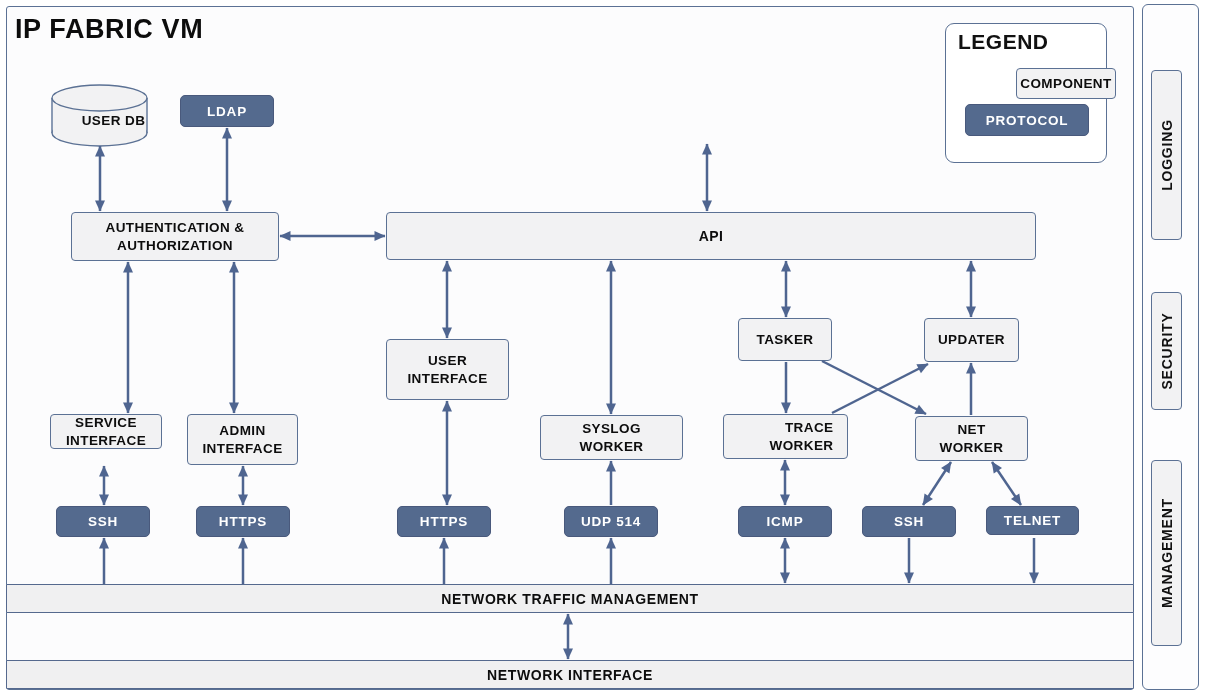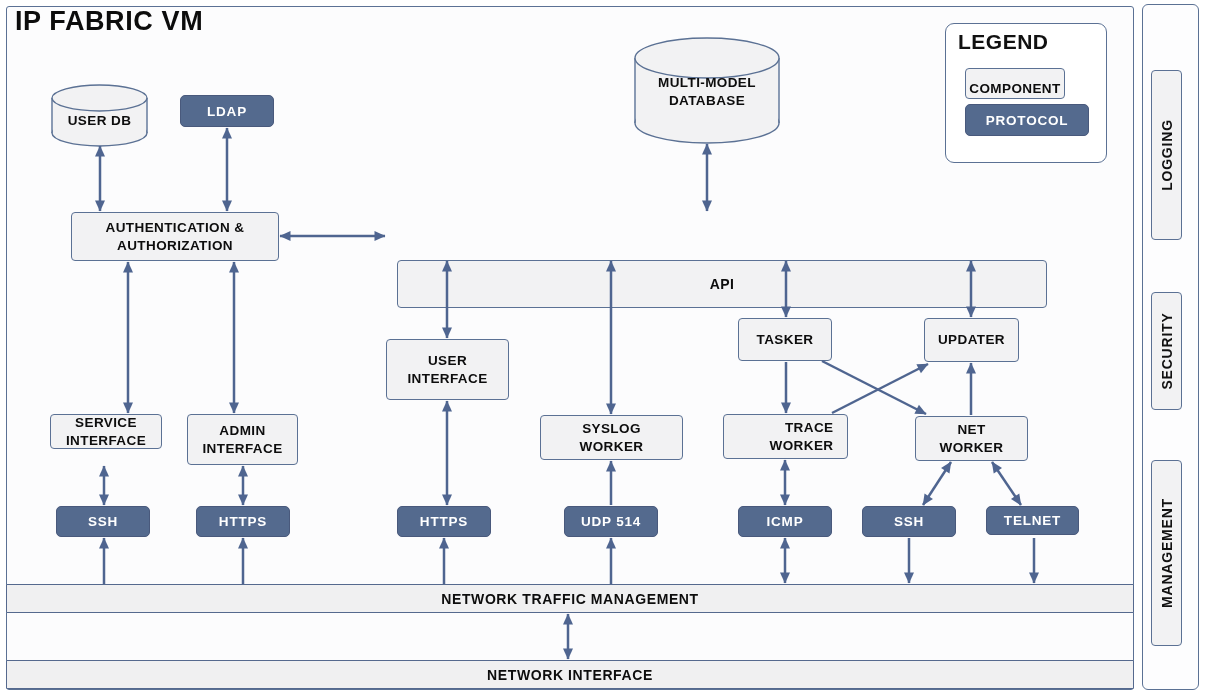--- a/index.html
+++ b/index.html
@@ -6,21 +6,21 @@
   .stage{
     position:relative;width:1205px;height:698px;overflow:hidden;
     font-family:"Liberation Sans","DejaVu Sans",sans-serif;
     color:#111;background:#ffffff;
   }
   .panel{
     position:absolute;left:6px;top:6px;width:1128px;height:684px;
     background:#fcfcfd;border:1.6px solid #5b7194;border-radius:3px;box-sizing:border-box;
   }
   .title{
-    position:absolute;left:15px;top:6px;font-size:27px;font-weight:800;
+    position:absolute;left:15px;top:14px;font-size:27px;font-weight:800;
     letter-spacing:0.6px;color:#0c0c0c;white-space:nowrap;
   }
   .node{
     position:absolute;display:flex;align-items:center;justify-content:center;
     box-sizing:border-box;text-align:center;font-weight:700;
   }
   .comp{
     background:#f2f2f3;border:1.4px solid #5b7194;border-radius:4px;
     font-size:13.5px;line-height:1.3;letter-spacing:0.4px;color:#0d0d0d;
   }
@@ -67,53 +67,43 @@
 <body>
 
 <div class="stage">
 
   <div class="panel"></div>
 
   <div class="title">IP FABRIC VM</div>
 
   <div class="legend"></div>
   <div class="legend-title">LEGEND</div>
-  <div class="node comp" style="left:965px;top:68px;width:100px;height:31px;align-items:flex-end;">
+  <div class="node comp" style="left:1016px;top:68px;width:100px;height:31px;">
       <span class="lbl">COMPONENT</span>
     </div>
   <div class="node proto" style="left:965px;top:104px;width:124px;height:32px;">
       <span class="lbl">PROTOCOL</span>
     </div>
 
-  <div class="cylwrap" style="left:51px;top:84px;width:97px;height:63px;">
+  <div class="cylwrap" style="left:51px;top:84px;width:97px;height:63px;padding-left:28px;">
     <svg width="97" height="63">
       <ellipse class="cylshape" cx="48.5" cy="49" rx="47.5" ry="13"></ellipse>
       <rect class="cylbody" x="1.7" y="14" width="93.6" height="35"></rect>
       <line class="cylline" x1="1" y1="14" x2="1" y2="49"></line>
       <line class="cylline" x1="96" y1="14" x2="96" y2="49"></line>
       <ellipse class="cylshape" cx="48.5" cy="14" rx="47.5" ry="13"></ellipse>
     </svg>
     <div class="cyllabel" style="top:28px;">USER DB</div>
   </div>
 
-  <div class="cylwrap" style="left:634px;top:37px;width:146px;height:107px;">
-    <svg width="146" height="107">
-      <ellipse class="cylshape" cx="73" cy="86" rx="72" ry="20"></ellipse>
-      <rect class="cylbody" x="1.7" y="21" width="142.6" height="65"></rect>
-      <line class="cylline" x1="1" y1="21" x2="1" y2="86"></line>
-      <line class="cylline" x1="145" y1="21" x2="145" y2="86"></line>
-      <ellipse class="cylshape" cx="73" cy="21" rx="72" ry="20"></ellipse>
-    </svg>
-    <div class="cyllabel" style="top:37px;left:13px;right:13px;">MULTI-MODEL DATABASE</div>
-  </div>
 
   <div class="node comp" style="left:71px;top:212px;width:208px;height:49px;">
       <span class="lbl">AUTHENTICATION &amp; AUTHORIZATION</span>
     </div>
-  <div class="node comp" style="left:397px;top:212px;width:650px;height:48px;font-size:14px;margin-top:48px;">
+  <div class="node comp" style="left:386px;top:212px;width:650px;height:48px;font-size:14px;">
       <span class="lbl">API</span>
     </div>
   <div class="node comp wrap2" style="left:386px;top:339px;width:123px;height:61px;">
       <span class="lbl">USER INTERFACE</span>
     </div>
   <div class="node comp wrap2" style="left:50px;top:414px;width:112px;height:35px;">
       <span class="lbl">SERVICE INTERFACE</span>
     </div>
   <div class="node comp wrap2" style="left:187px;top:414px;width:111px;height:51px;">
       <span class="lbl">ADMIN INTERFACE</span>

